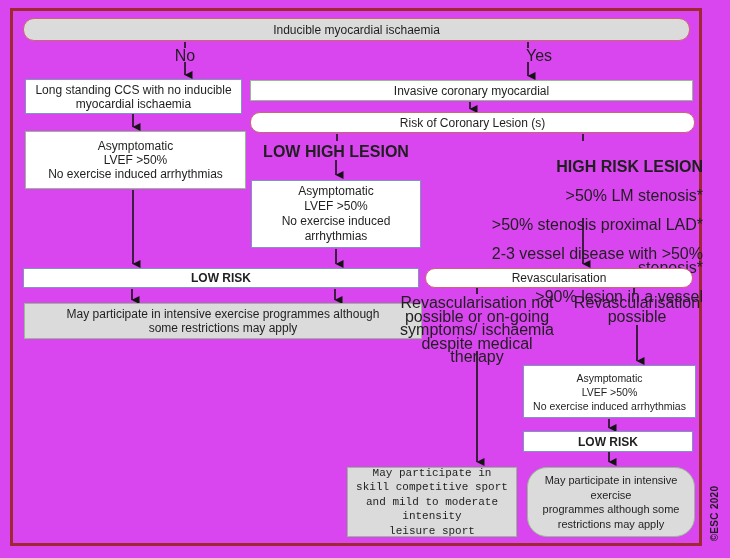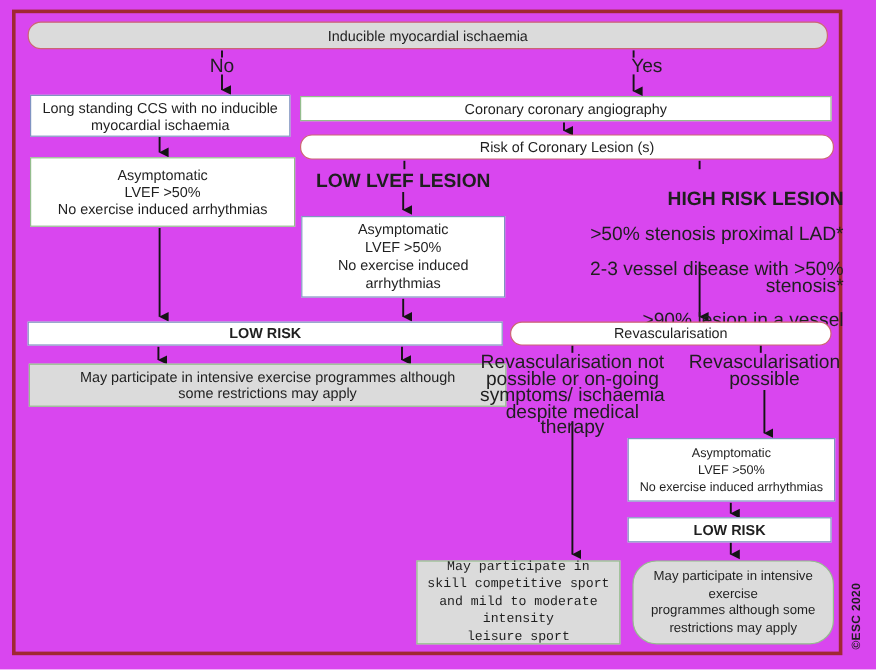--- a/index.html
+++ b/index.html
@@ -102,37 +102,38 @@
   </svg>
 
   <div class="node capsule grey root-box">Inducible myocardial ischaemia</div>
 
   <div class="label no-label">No</div>
   <div class="label yes-label">Yes</div>
 
   <div class="node blue ccs-box">Long standing CCS with no inducible
 myocardial ischaemia</div>
 
-  <div class="node green angio-box">Coronary coronary angiography</div>
+  <div class="node green angio-box">Invasive coronary myocardial</div>
 
   <div class="node capsule risk-box">Risk of Coronary Lesion (s)</div>
 
   <div class="node green asy-left">Asymptomatic
 LVEF &gt;50%
 No exercise induced arrhythmias</div>
 
-  <div class="label bold lrl-label">LOW LVEF LESION</div>
+  <div class="label bold lrl-label">LOW HIGH LESION</div>
 
   <div class="node blue asy-mid">Asymptomatic
 LVEF &gt;50%
 No exercise induced
 arrhythmias</div>
 
   <div class="label hrl-block">
     <div class="bold">HIGH RISK LESION</div>
+    <div>&gt;50% LM stenosis*</div>
     <div>&gt;50% stenosis proximal LAD*</div>
     <div>2-3 vessel disease with &gt;50% stenosis*</div>
     <div>&gt;90% lesion in a vessel</div>
   </div>
 
   <div class="node blue bold low-risk-left">LOW RISK</div>
 
   <div class="node green grey out-left">May participate in intensive exercise programmes although
 some restrictions may apply</div>
 

